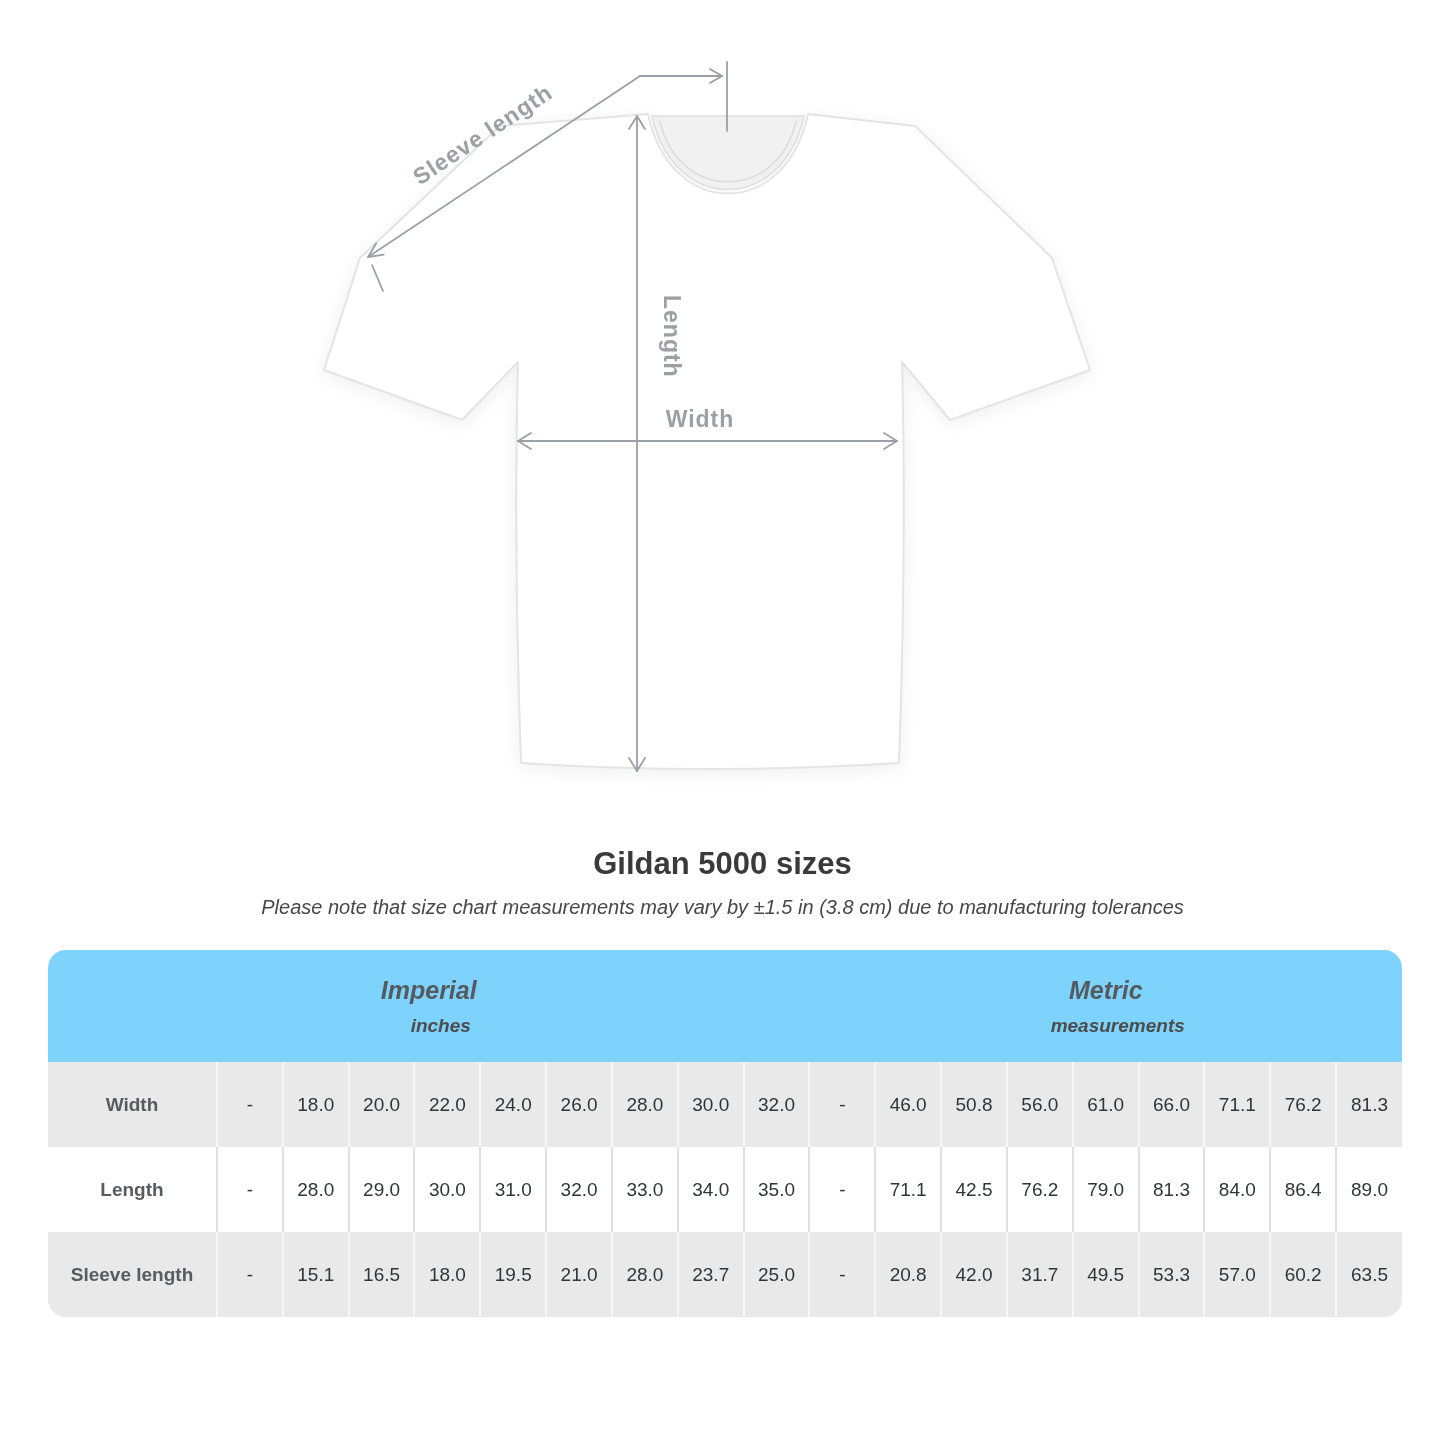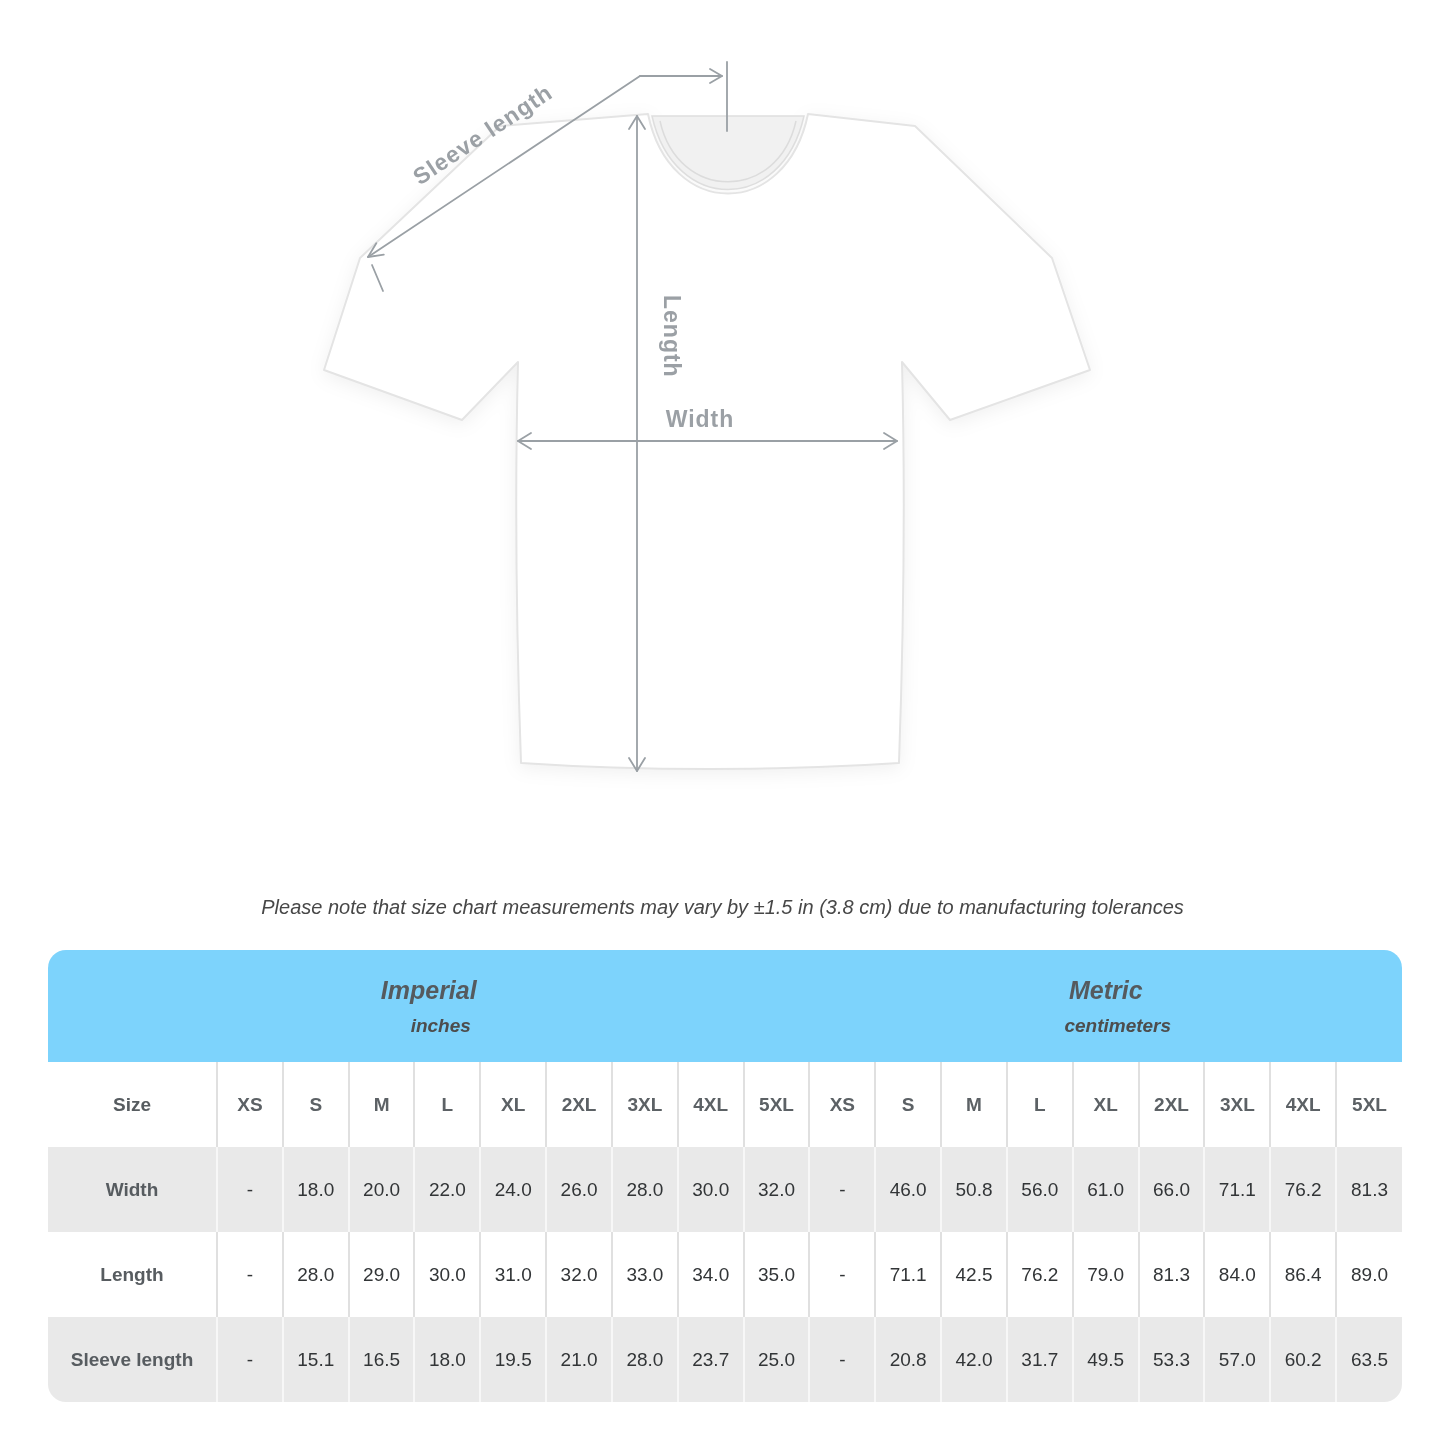--- a/index.html
+++ b/index.html
@@ -120,20 +120,21 @@
       <path class="dim-line" d="M 518,441 L 897,441"></path>
       <path class="dim-line" d="M 531,433 L 518,441 L 531,449"></path>
       <path class="dim-line" d="M 884,433 L 897,441 L 884,449"></path>
     </g>
 
     <text class="anno-label" x="487" y="141" text-anchor="middle" transform="rotate(-33.6 487 141)">Sleeve length</text>
     <text class="anno-label" x="664" y="295" text-anchor="start" transform="rotate(90 664 295)">Length</text>
     <text class="anno-label" x="700" y="427" text-anchor="middle">Width</text>
   </svg>
 
+  <div class="title">Gildan 5000 sizes</div>
   <div class="subtitle">Please note that size chart measurements may vary by ±1.5 in (3.8 cm) due to manufacturing tolerances</div>
 
   <div class="table-wrap">
     <table class="size-chart">
       <colgroup>
         <col style="width:169px">
         <col>
           <col>
           <col>
           <col>
@@ -153,46 +154,25 @@
           <col>
       </colgroup>
       <thead>
         <tr class="band-row">
           <th colspan="10">
             <div class="unit-title">Imperial</div>
             <div class="unit-sub">inches</div>
           </th>
           <th colspan="9">
             <div class="unit-title">Metric</div>
-            <div class="unit-sub">centimeters</div>
+            <div class="unit-sub">measurements</div>
           </th>
         </tr>
       </thead>
       <tbody id="grid-body">
-          <tr class="r-white">
-            <th class="lbl">Size</th>
-            <th class="sz">XS</th>
-            <th class="sz">S</th>
-            <th class="sz">M</th>
-            <th class="sz">L</th>
-            <th class="sz">XL</th>
-            <th class="sz">2XL</th>
-            <th class="sz">3XL</th>
-            <th class="sz">4XL</th>
-            <th class="sz">5XL</th>
-            <th class="sz">XS</th>
-            <th class="sz">S</th>
-            <th class="sz">M</th>
-            <th class="sz">L</th>
-            <th class="sz">XL</th>
-            <th class="sz">2XL</th>
-            <th class="sz">3XL</th>
-            <th class="sz">4XL</th>
-            <th class="sz">5XL</th>
-          </tr>
           <tr class="r-gray">
             <th class="lbl">Width</th>
             <td class="val">-</td>
             <td class="val">18.0</td>
             <td class="val">20.0</td>
             <td class="val">22.0</td>
             <td class="val">24.0</td>
             <td class="val">26.0</td>
             <td class="val">28.0</td>
             <td class="val">30.0</td>

